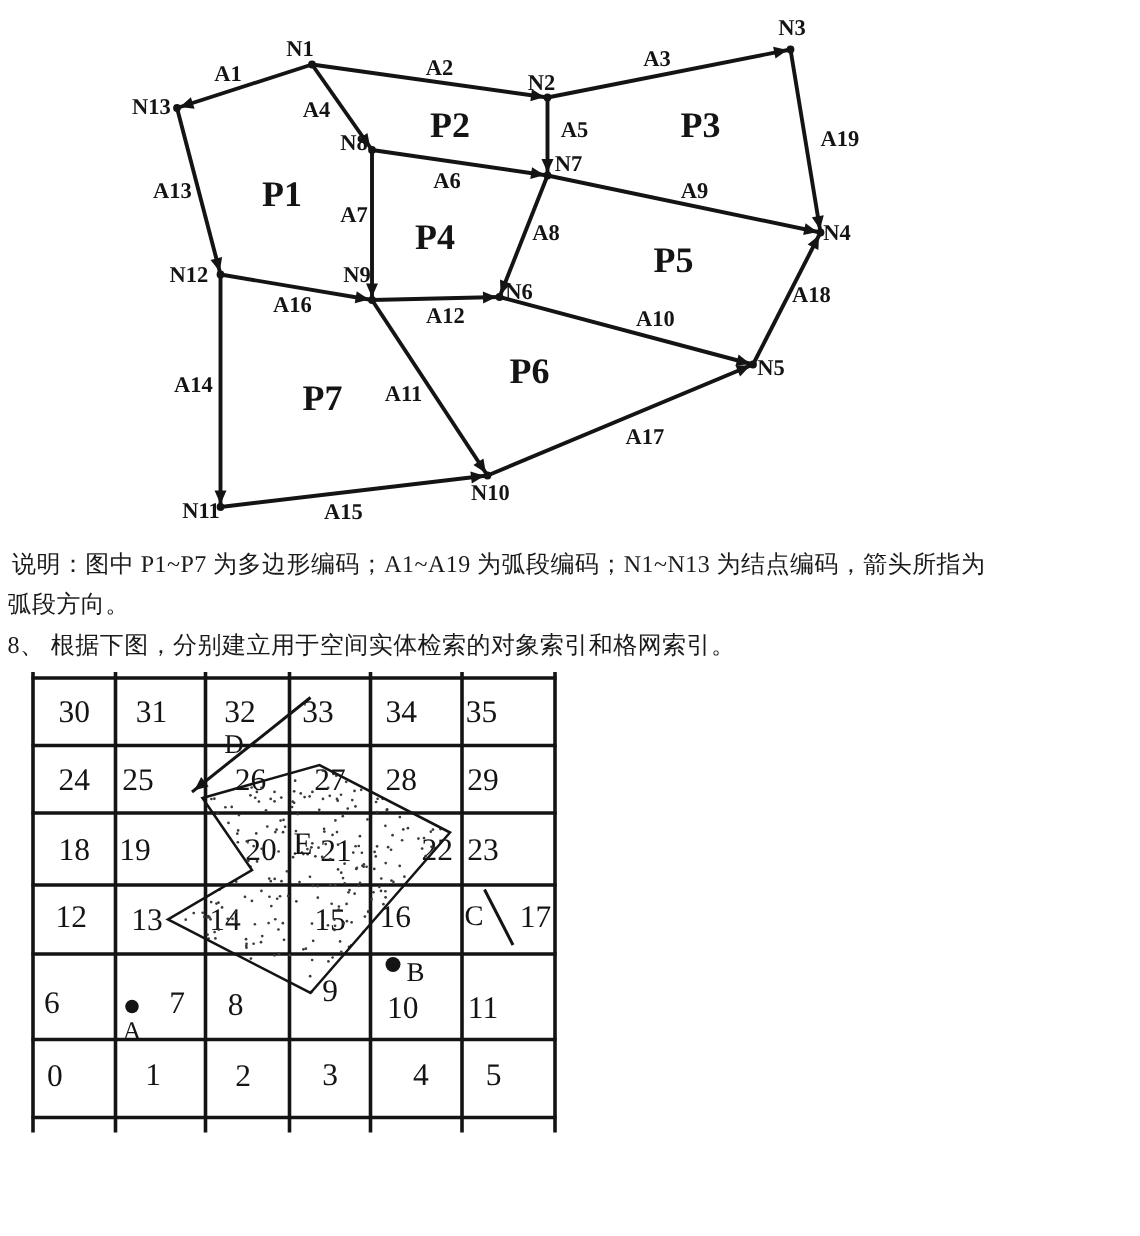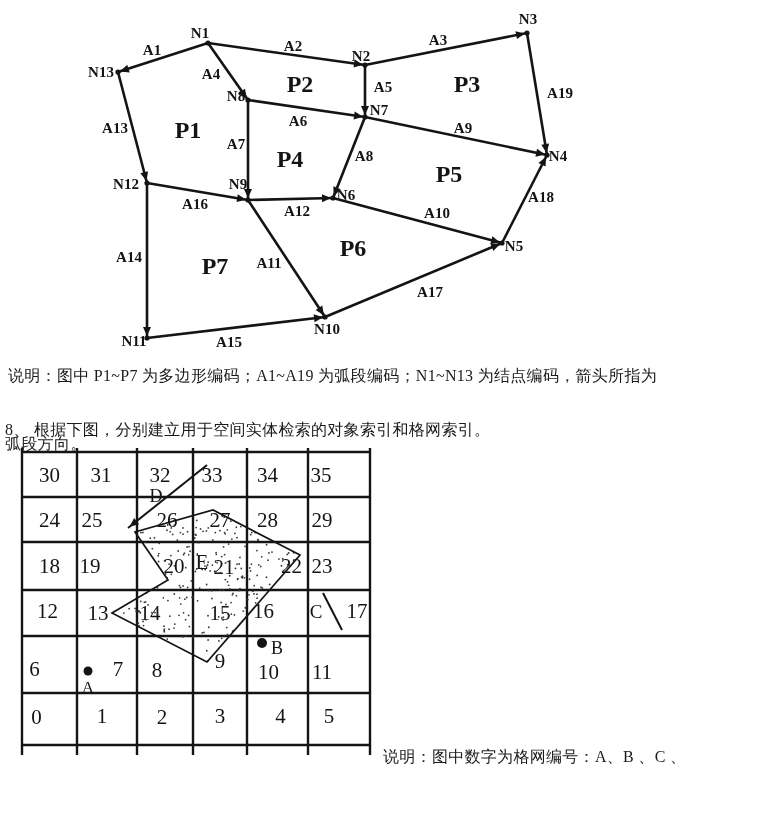--- a/index.html
+++ b/index.html
@@ -401,16 +401,15 @@
         <line x1="323" y1="593" x2="342" y2="630" stroke="#141414" stroke-width="2"></line>
         <text x="316" y="611" font-size="19" font-weight="normal" fill="#141414" text-anchor="middle" dominant-baseline="central" font-family="&quot;Liberation Serif&quot;,&quot;DejaVu Serif&quot;,serif">C</text>
         <circle cx="88" cy="671" r="4.5" fill="#141414"></circle>
         <text x="88" y="687" font-size="17" font-weight="normal" fill="#141414" text-anchor="middle" dominant-baseline="central" font-family="&quot;Liberation Serif&quot;,&quot;DejaVu Serif&quot;,serif">A</text>
         <circle cx="262" cy="643" r="5" fill="#141414"></circle>
         <text x="277" y="648" font-size="18" font-weight="normal" fill="#141414" text-anchor="middle" dominant-baseline="central" font-family="&quot;Liberation Serif&quot;,&quot;DejaVu Serif&quot;,serif">B</text>
       </g>
     </svg>
 
   <div class="tline" style="left:8px;top:366px;">说明：图中 P1~P7 为多边形编码；A1~A19 为弧段编码；N1~N13 为结点编码，箭头所指为</div>
-  <div class="tline" style="left:5px;top:393px;margin-top:41px;">弧段方向。</div>
+  <div class="tline" style="left:5px;top:393px;">弧段方向。</div>
   <div class="tline" style="left:5px;top:420px;">8、 根据下图，分别建立用于空间实体检索的对象索引和格网索引。</div>
-  <div class="tline" style="left:383px;top:747px;">说明：图中数字为格网编号：A、B 、C 、</div>
 </div>
 
 </body></html>

